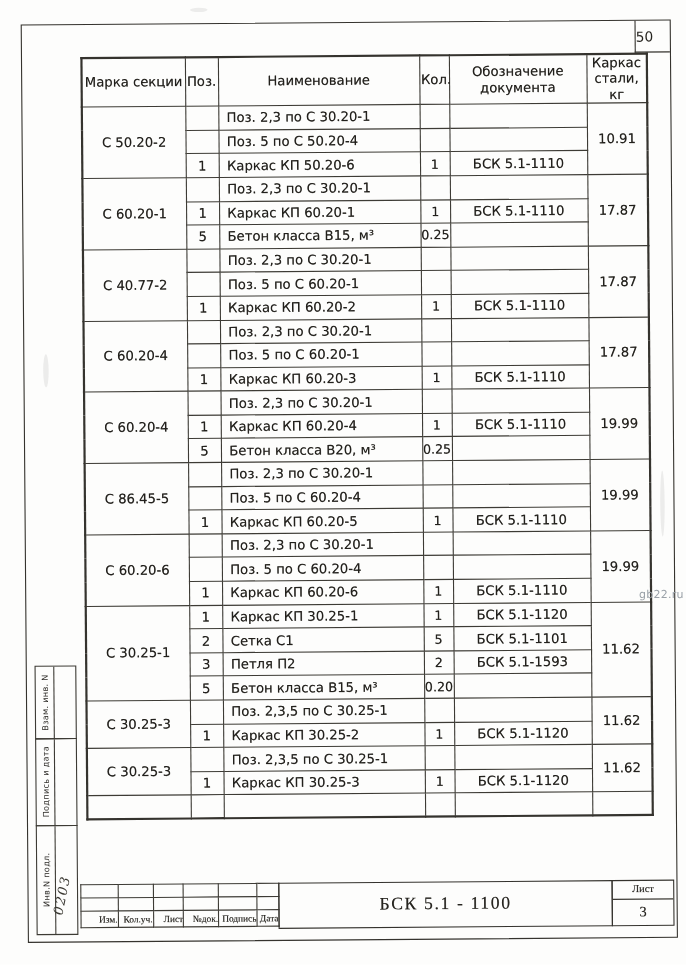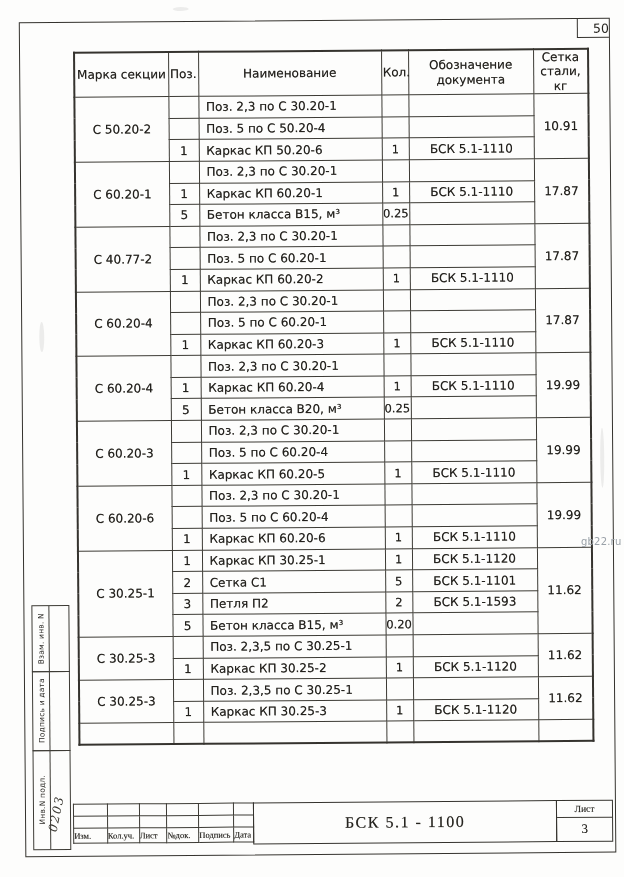--- a/index.html
+++ b/index.html
@@ -13,23 +13,23 @@
   }
   #canvas { position:absolute; inset:0; background:#fdfdfc; }
   
   #sheet { position:absolute; inset:0; transform:rotate(-0.45deg); transform-origin:310px 430px; }
 
   .frame {
     position:absolute; left:22px; top:20px; width:591px; height:835px;
     border:1.6px solid #35332e;
   }
   .pagenum-box {
-    position:absolute; left:580px; top:21px; width:32px; height:19px;
+    position:absolute; left:580px; top:21px; width:32px; height:29px;
     border-left:1.3px solid #35332e; border-bottom:1.3px solid #35332e;
-    display:flex; align-items:center; justify-content:flex-end;
+    display:flex; align-items:center; justify-content:flex-start;
     font-size:12.5px; color:#26241f;
   }
 
   
   table.spec {
     position:absolute; left:76px; top:50px; width:514px;
     border-collapse:collapse; table-layout:fixed;
     color:#22201c;
     text-shadow:0.2px 0.2px 0.45px rgba(34,32,28,0.55);
   }
@@ -63,21 +63,21 @@
   .watermark {
     position:absolute; left:581px; top:536px;
     font-size:10px; color:#9aa1a8; letter-spacing:0.2px;
   }
 
   
   .tb { position:absolute; left:70px; top:802px; width:540px; height:42px;
         font-family:"Liberation Serif", serif; color:#26241f;
         text-shadow:0.2px 0.2px 0.4px rgba(34,32,28,0.5); }
   table.rev-grid { position:absolute; left:0; top:0; width:181px; border-collapse:collapse; }
-  .rev-grid td { border:1px solid #3d3b35; height:12px; font-size:8px; text-align:left; padding:0; white-space:nowrap; overflow:hidden; }
+  .rev-grid td { border:1px solid #3d3b35; height:12px; font-size:8px; text-align:right; padding:0; white-space:nowrap; overflow:hidden; }
   .rev-grid tr.lbl td { height:15px; font-size:8.5px; }
   .tb-center {
     position:absolute; left:180px; top:0; width:304px; height:42px;
     border:1.4px solid #35332e;
     display:flex; align-items:center; justify-content:center;
     font-size:16px; letter-spacing:1.5px;
   }
   .tb-right { position:absolute; left:483px; top:0; width:57px; height:42px; border:1.4px solid #35332e; }
   .tb-right .lab { height:17px; border-bottom:1px solid #3d3b35; text-align:center; font-size:9.5px; line-height:16px; }
   .tb-right .num { height:23px; text-align:center; font-size:13px; line-height:22px; }
@@ -106,21 +106,21 @@
           <col style="width:125px">
           <col style="width:55px">
       </colgroup>
       <thead>
         <tr>
           <th>Марка секции</th>
           <th>Поз.</th>
           <th>Наименование</th>
           <th>Кол.</th>
           <th>Обозначение документа</th>
-          <th>Сетка стали, кг</th>
+          <th>Каркас стали, кг</th>
         </tr>
       </thead>
       <tbody id="spec-body">
           <tr>
             <td class="c-mark" rowspan="3">С 50.20-2</td>
             <td class="c-pos"></td>
             <td class="c-name">Поз. 2,3 по С 30.20-1</td>
             <td class="c-qty"></td>
             <td class="c-doc"></td>
             <td class="c-steel" rowspan="3">10.91</td>
@@ -211,21 +211,21 @@
             <td class="c-qty">1</td>
             <td class="c-doc">БСК 5.1-1110</td>
           </tr>
           <tr>
             <td class="c-pos">5</td>
             <td class="c-name">Бетон класса В20, м³</td>
             <td class="c-qty">0.25</td>
             <td class="c-doc"></td>
           </tr>
           <tr>
-            <td class="c-mark" rowspan="3">С 60.20-3</td>
+            <td class="c-mark" rowspan="3">С 86.45-5</td>
             <td class="c-pos"></td>
             <td class="c-name">Поз. 2,3 по С 30.20-1</td>
             <td class="c-qty"></td>
             <td class="c-doc"></td>
             <td class="c-steel" rowspan="3">19.99</td>
           </tr>
           <tr>
             <td class="c-pos"></td>
             <td class="c-name">Поз. 5 по С 60.20-4</td>
             <td class="c-qty"></td>

